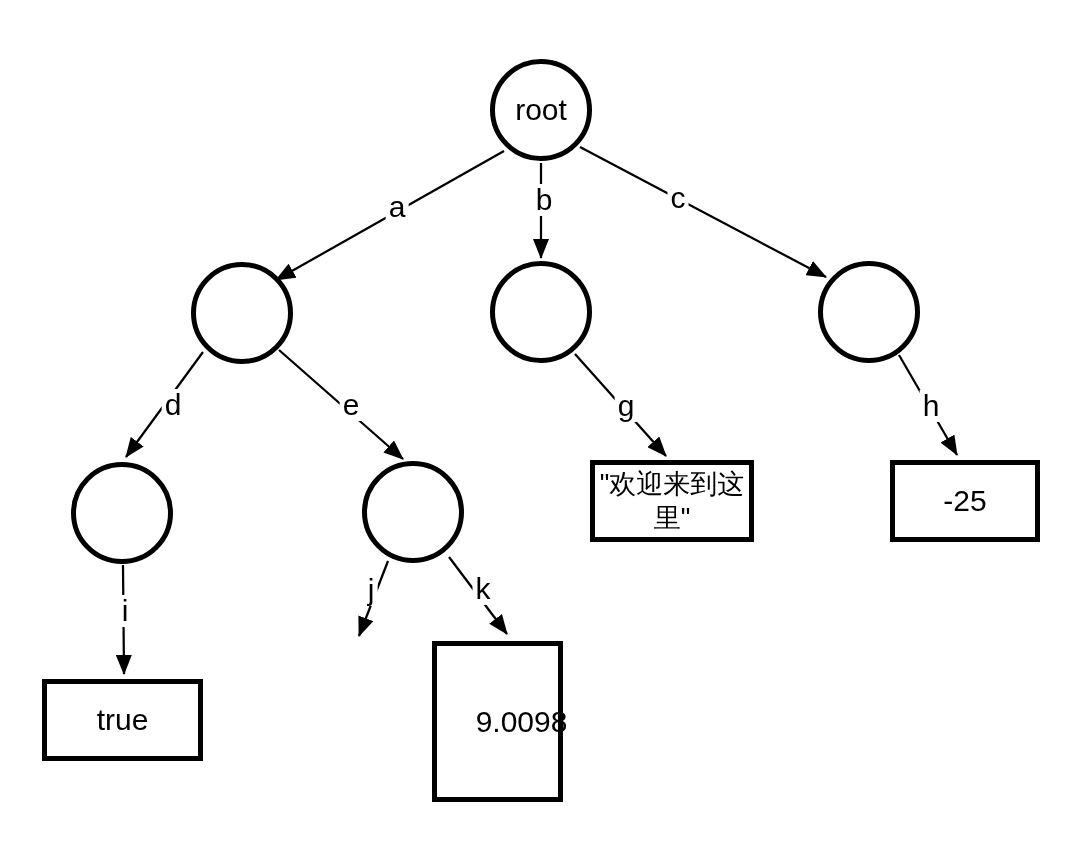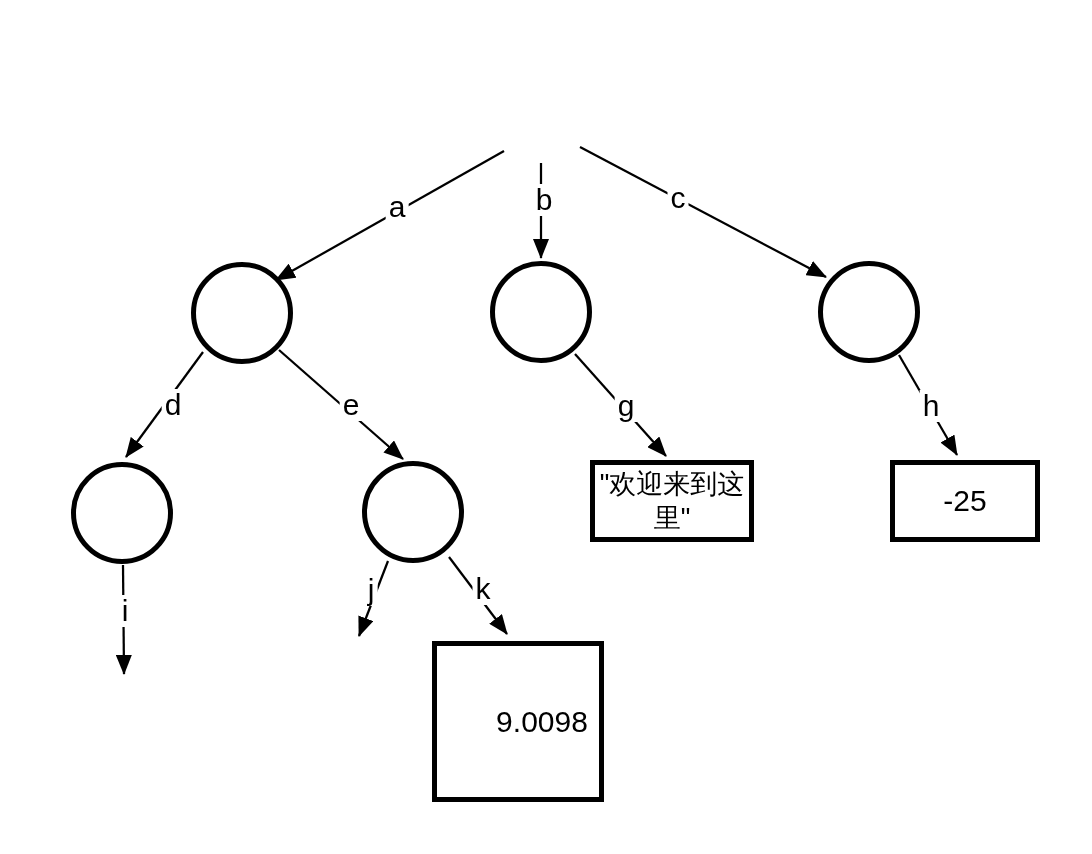--- a/index.html
+++ b/index.html
@@ -70,21 +70,21 @@
   
   #node-root { left: 490px; top: 59px;  }
   #node-a    { left: 191px; top: 262px; }
   #node-b    { left: 490px; top: 261px; }
   #node-c    { left: 818px; top: 261px; }
   #node-d    { left: 71px;  top: 462px; }
   #node-e    { left: 362px; top: 461px; }
   
   #leaf-true     { left: 42px;  top: 679px; width: 161px; height: 82px;  }
   #leaf-image    { left: 231px; top: 641px; width: 161px; height: 161px; }
-  #leaf-number   { left: 432px; top: 641px; width: 172px; height: 161px; padding-left: 48px; }
+  #leaf-number   { left: 432px; top: 641px; width: 131px; height: 161px; padding-left: 48px; }
   #leaf-greeting { left: 590px; top: 460px; width: 164px; height: 82px;  }
   #leaf-negative { left: 890px; top: 460px; width: 150px; height: 82px;  }
   
   #label-a { left: 397px; top: 207px; }
   #label-b { left: 544px; top: 200px; }
   #label-c { left: 678px; top: 198px; }
   #label-d { left: 173px; top: 405px; }
   #label-e { left: 351px; top: 405px; }
   #label-g { left: 626px; top: 406px; }
   #label-h { left: 931px; top: 406px; }
@@ -108,26 +108,32 @@
     <line x1="580" y1="147" x2="826" y2="277" marker-end="url(#arrowhead)"></line>
     <line x1="203" y1="352" x2="126" y2="457" marker-end="url(#arrowhead)"></line>
     <line x1="279" y1="350" x2="403" y2="459" marker-end="url(#arrowhead)"></line>
     <line x1="575" y1="354" x2="666" y2="456" marker-end="url(#arrowhead)"></line>
     <line x1="899" y1="355" x2="957" y2="455" marker-end="url(#arrowhead)"></line>
     <line x1="123" y1="565" x2="124" y2="674" marker-end="url(#arrowhead)"></line>
     <line x1="388" y1="561" x2="359" y2="636" marker-end="url(#arrowhead)"></line>
     <line x1="449" y1="557" x2="507" y2="634" marker-end="url(#arrowhead)"></line>
   </svg>
 
+  <div class="circle-node" id="node-root">
+    <span>root</span>
+  </div>
   <div class="circle-node" id="node-a"></div>
   <div class="circle-node" id="node-b"></div>
   <div class="circle-node" id="node-c"></div>
   <div class="circle-node" id="node-d"></div>
   <div class="circle-node" id="node-e"></div>
 
+  <div class="leaf-box" id="leaf-true">
+    <span>true</span>
+  </div>
   <div class="leaf-box" id="leaf-number">
     <span>9.0098</span>
   </div>
   <div class="leaf-box cjk" id="leaf-greeting">
     <span>"欢迎来到这里"</span>
   </div>
   <div class="leaf-box" id="leaf-negative">
     <span>-25</span>
   </div>
 

